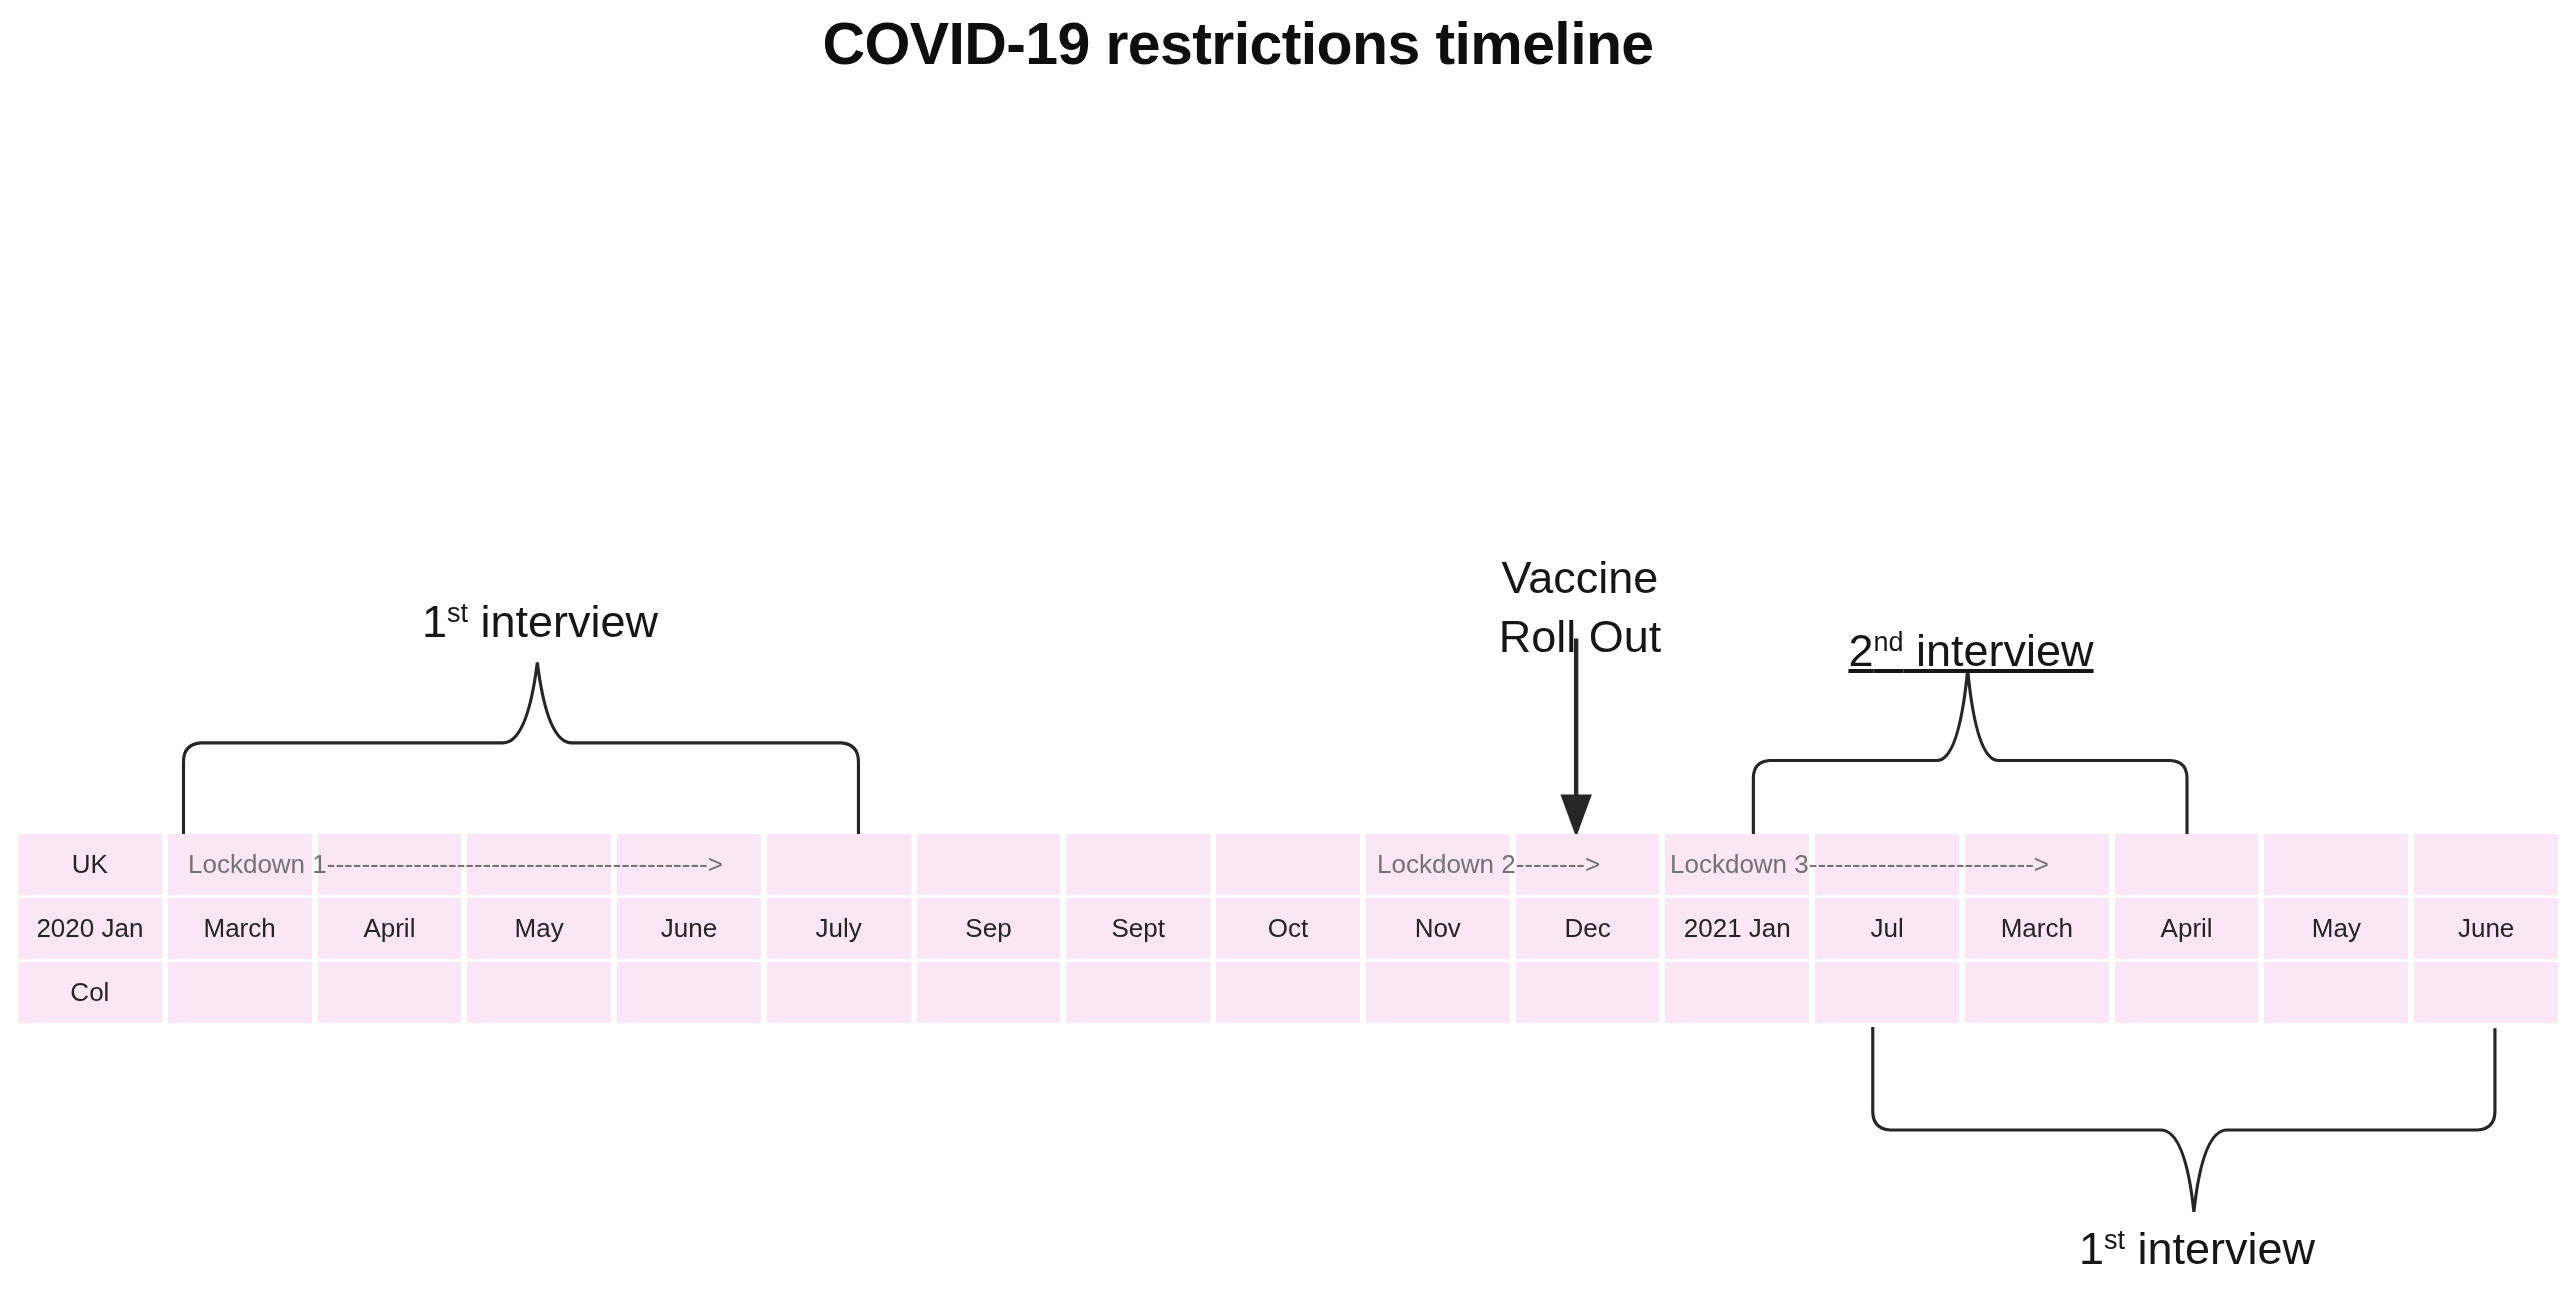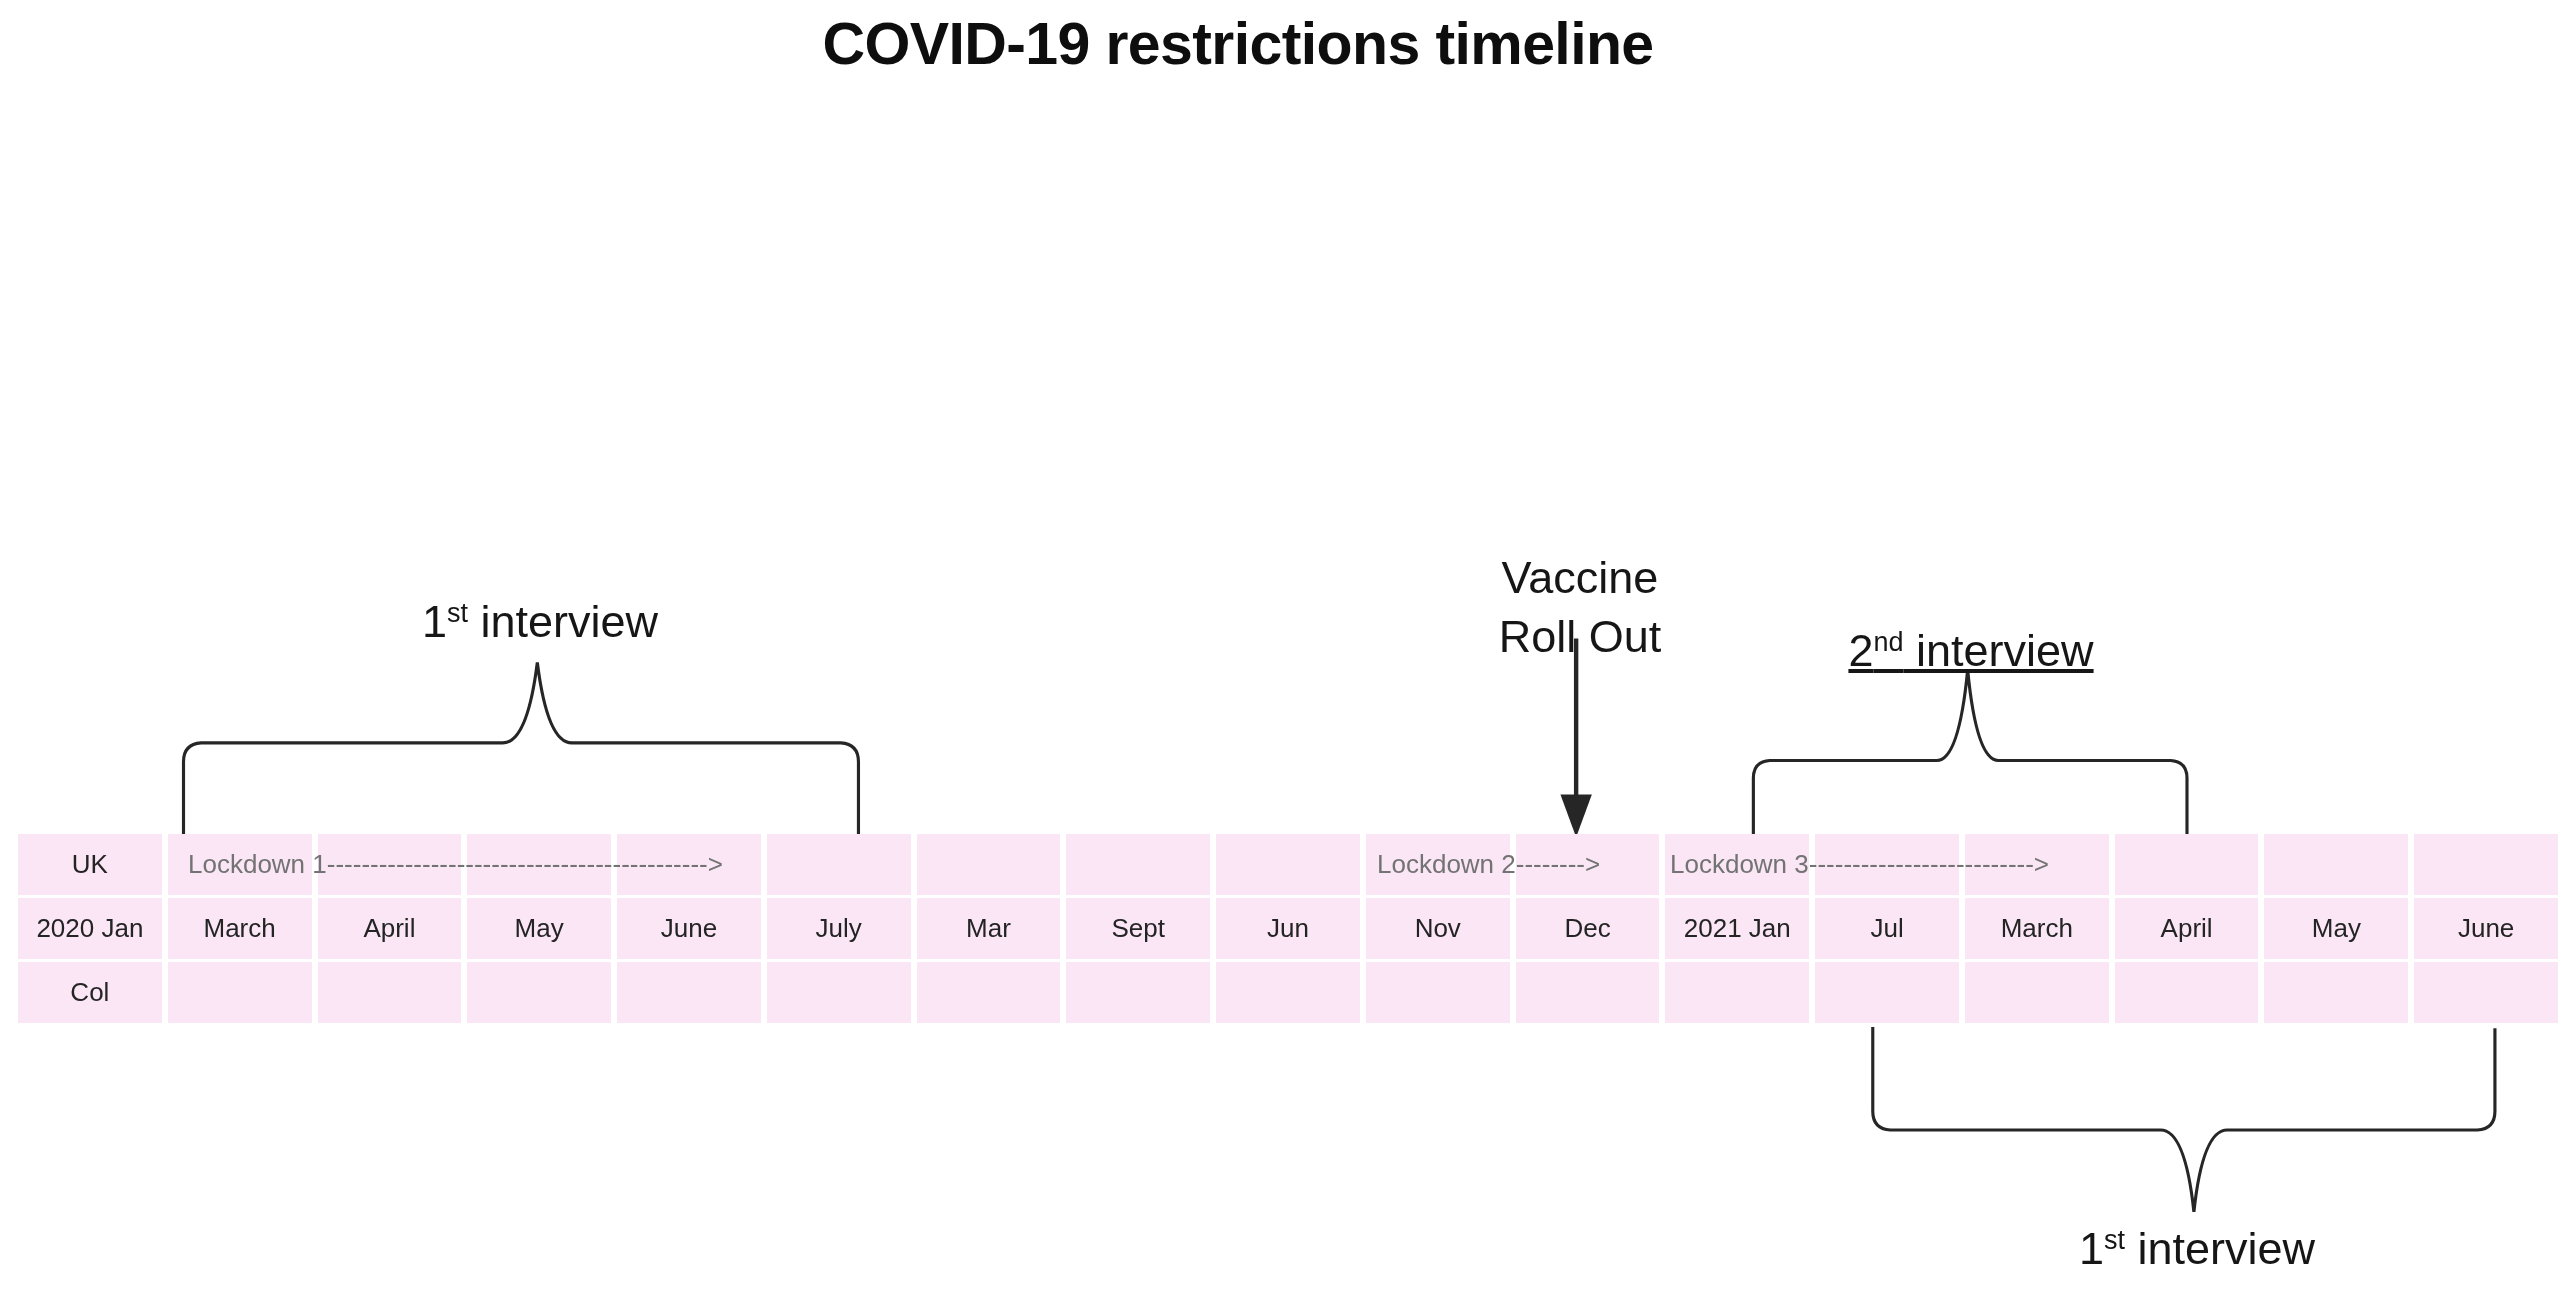--- a/index.html
+++ b/index.html
@@ -113,23 +113,23 @@
         <div class="cell"></div>
       </div>
 
     <div class="trow">
       <div class="cell">2020 Jan</div>
       <div class="cell">March</div>
       <div class="cell">April</div>
       <div class="cell">May</div>
       <div class="cell">June</div>
       <div class="cell">July</div>
-      <div class="cell">Mar</div>
+      <div class="cell">Sep</div>
       <div class="cell">Sept</div>
-      <div class="cell">Jun</div>
+      <div class="cell">Oct</div>
       <div class="cell">Nov</div>
       <div class="cell">Dec</div>
       <div class="cell">2021 Jan</div>
       <div class="cell">Jul</div>
       <div class="cell">March</div>
       <div class="cell">April</div>
       <div class="cell">May</div>
       <div class="cell">June</div>
     </div>
 

